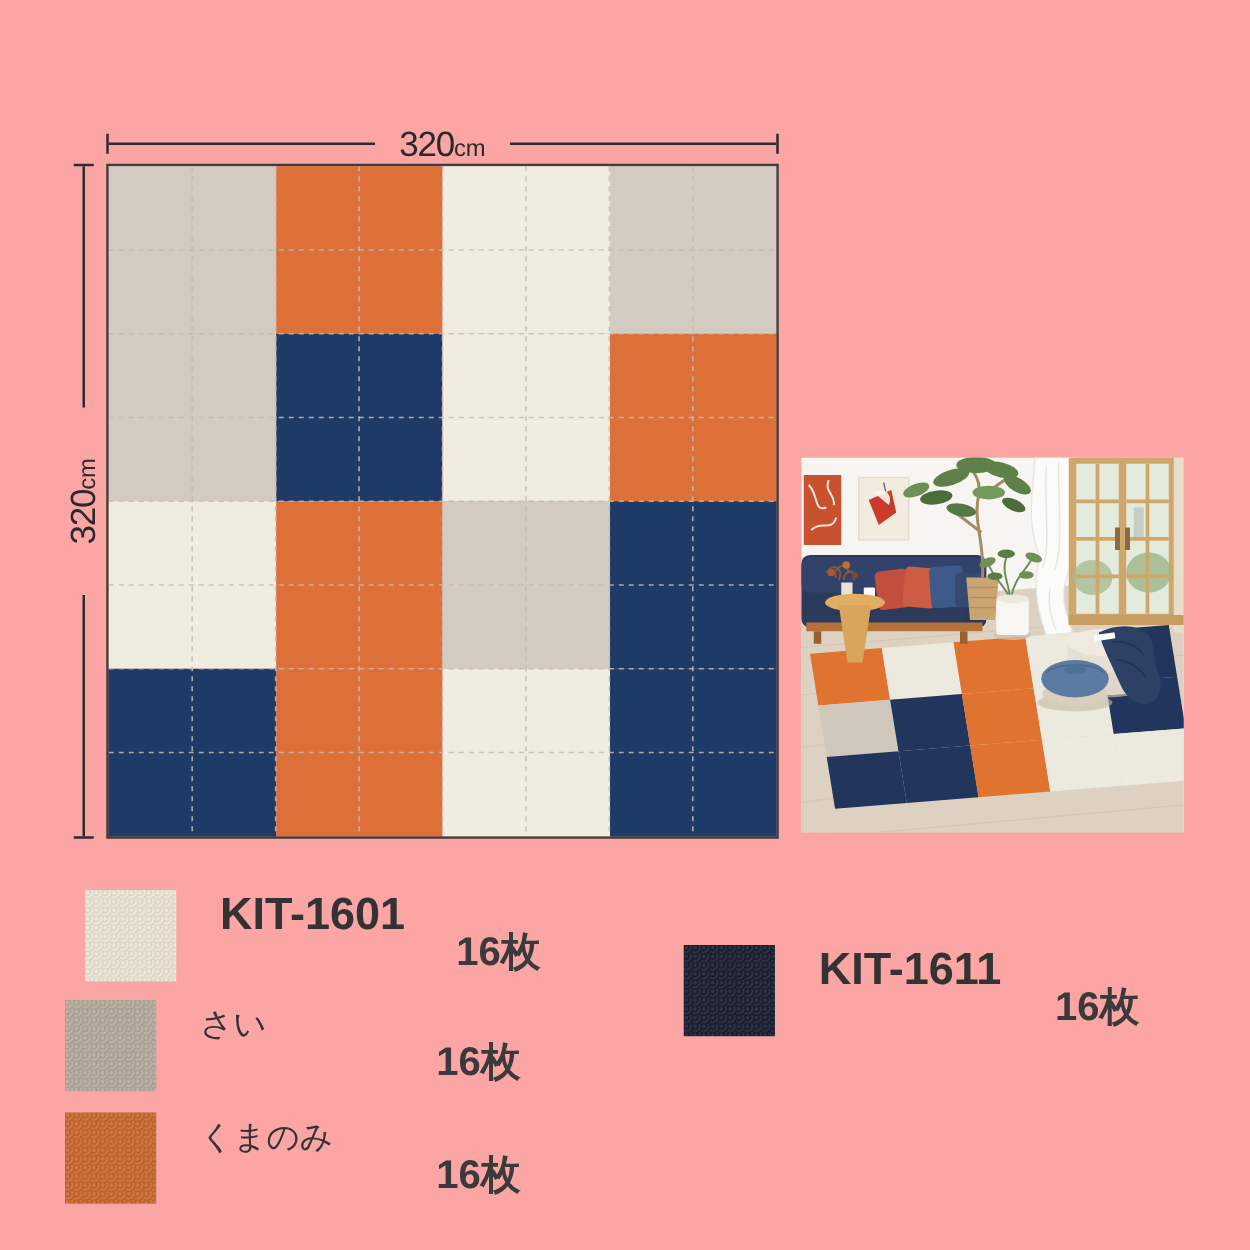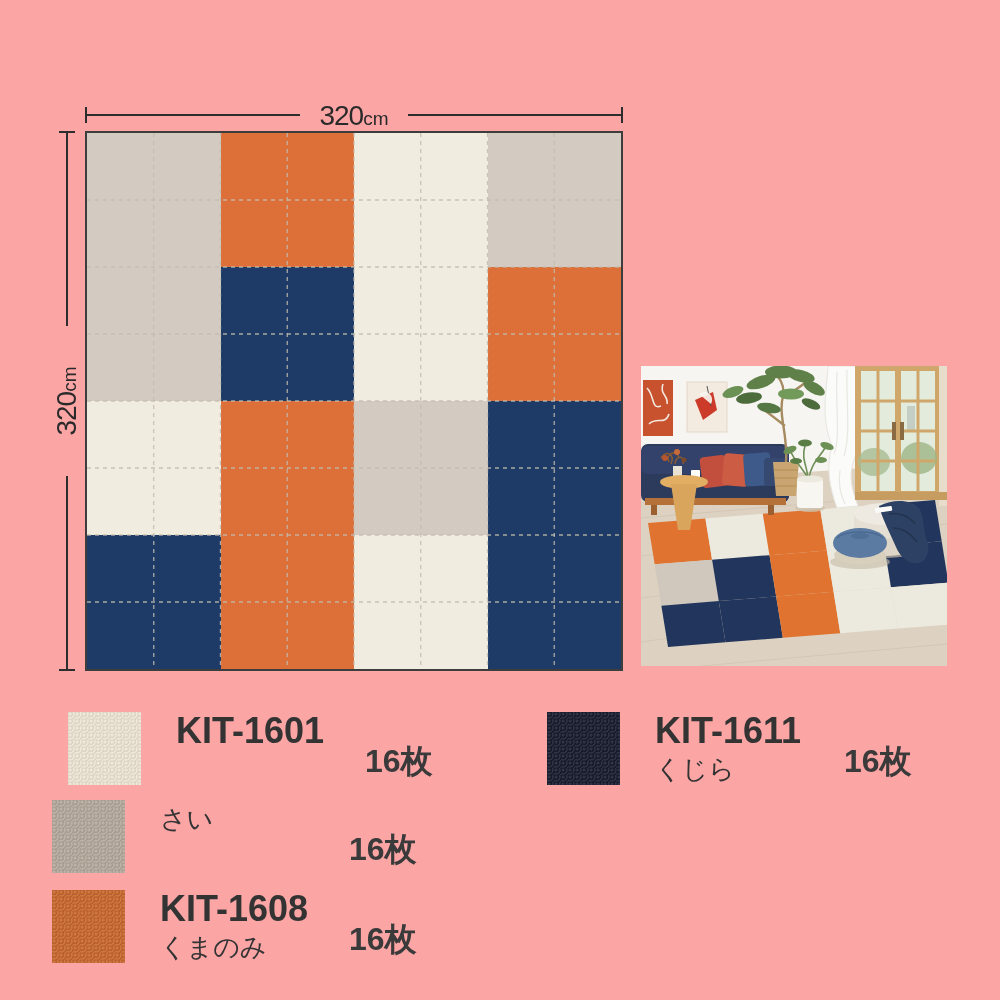--- a/index.html
+++ b/index.html
@@ -275,29 +275,27 @@
       <div class="swatch" style="background-color: rgb(181, 169, 156);"></div>
       <div class="legend-labels">
         <div class="legend-name">さい</div>
       </div>
       <div class="legend-count">16枚</div>
     </div>
 
     <div class="legend-item" style="left:52px;top:890px;">
       <div class="swatch" style="background-color: rgb(200, 104, 46);"></div>
       <div class="legend-labels">
-        <div class="legend-code">KIT-1608</div>
         <div class="legend-name">くまのみ</div>
       </div>
       <div class="legend-count">16枚</div>
     </div>
 
-    <div class="legend-item" style="left:547px;top:712px;">
+    <div class="legend-item" style="left:547px;top:756px;">
       <div class="swatch" style="background-color: rgb(24, 28, 46);"></div>
       <div class="legend-labels">
         <div class="legend-code">KIT-1611</div>
-        <div class="legend-name">くじら</div>
       </div>
       <div class="legend-count">16枚</div>
     </div>
   </div>
 
 </div>
 
 </body></html>

